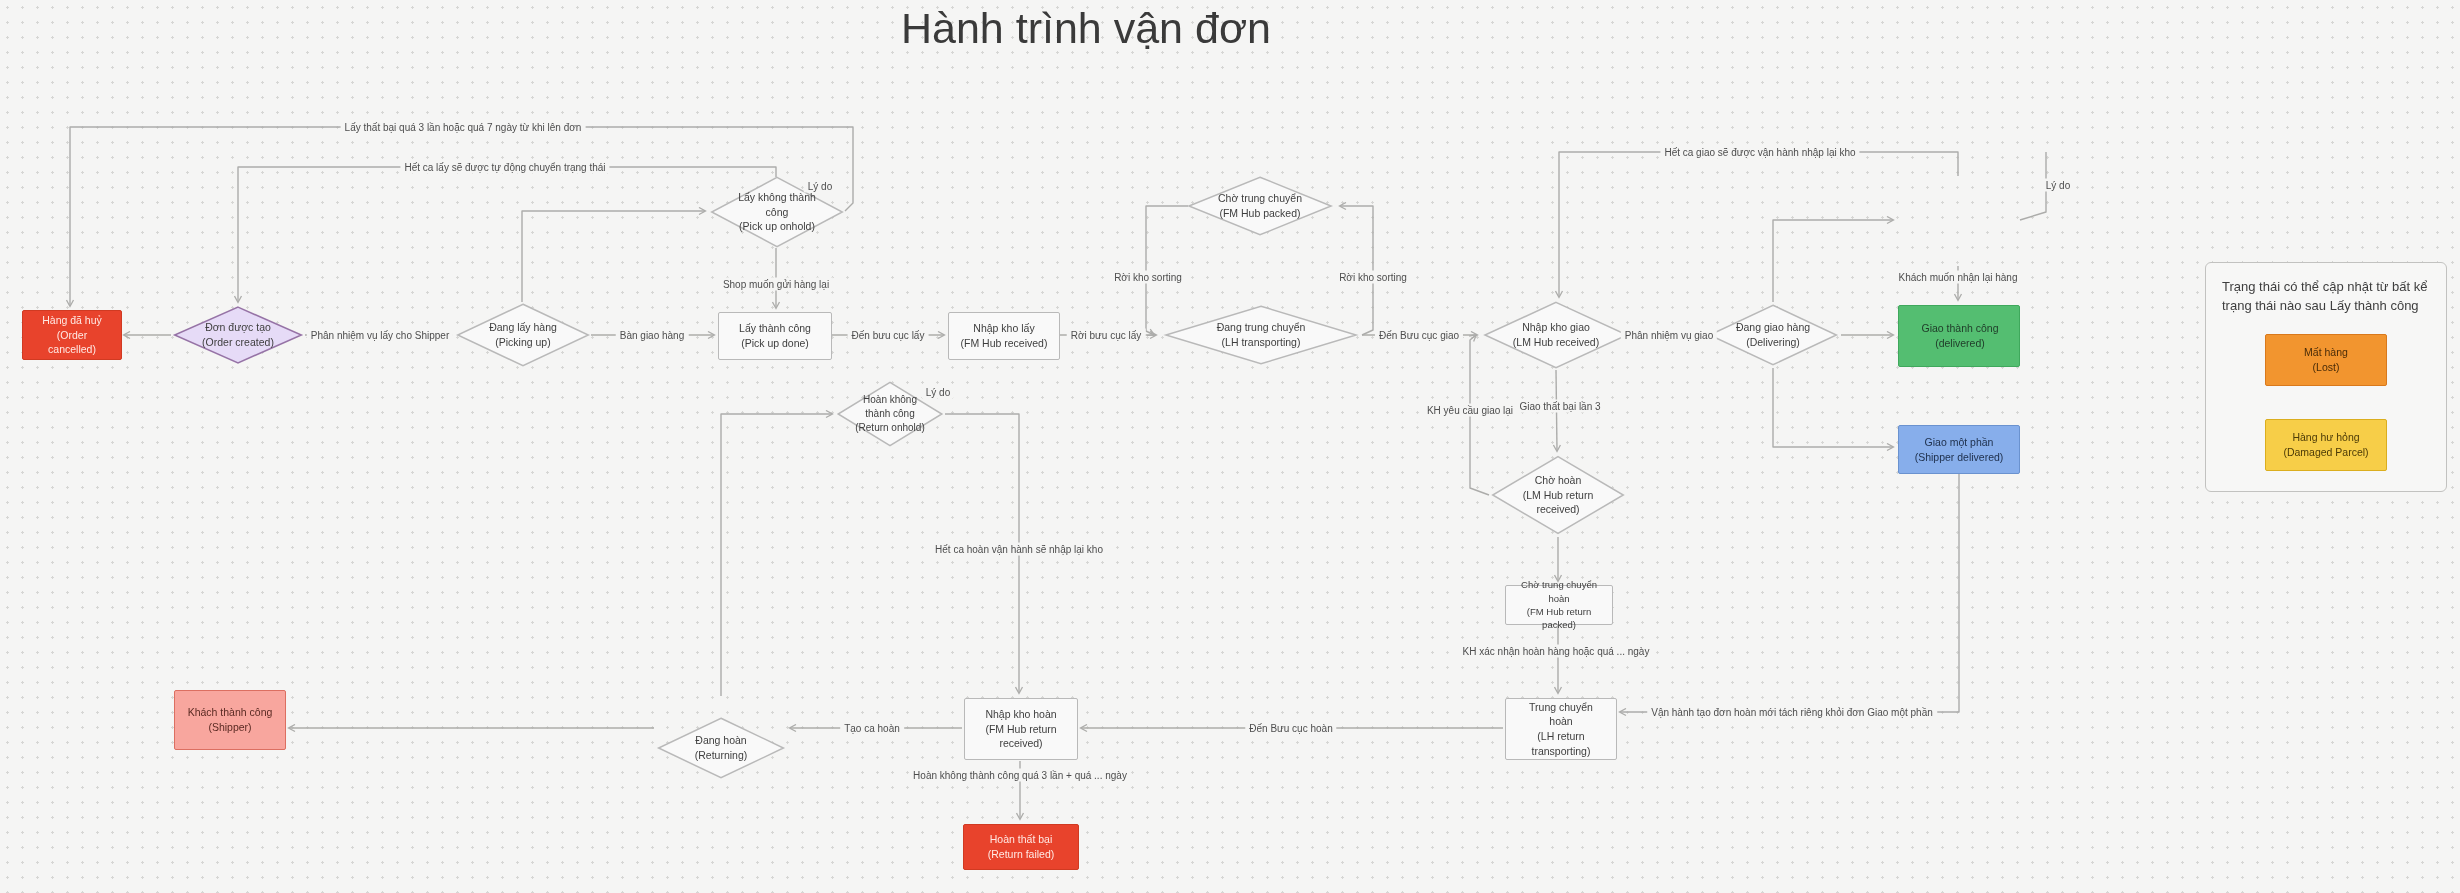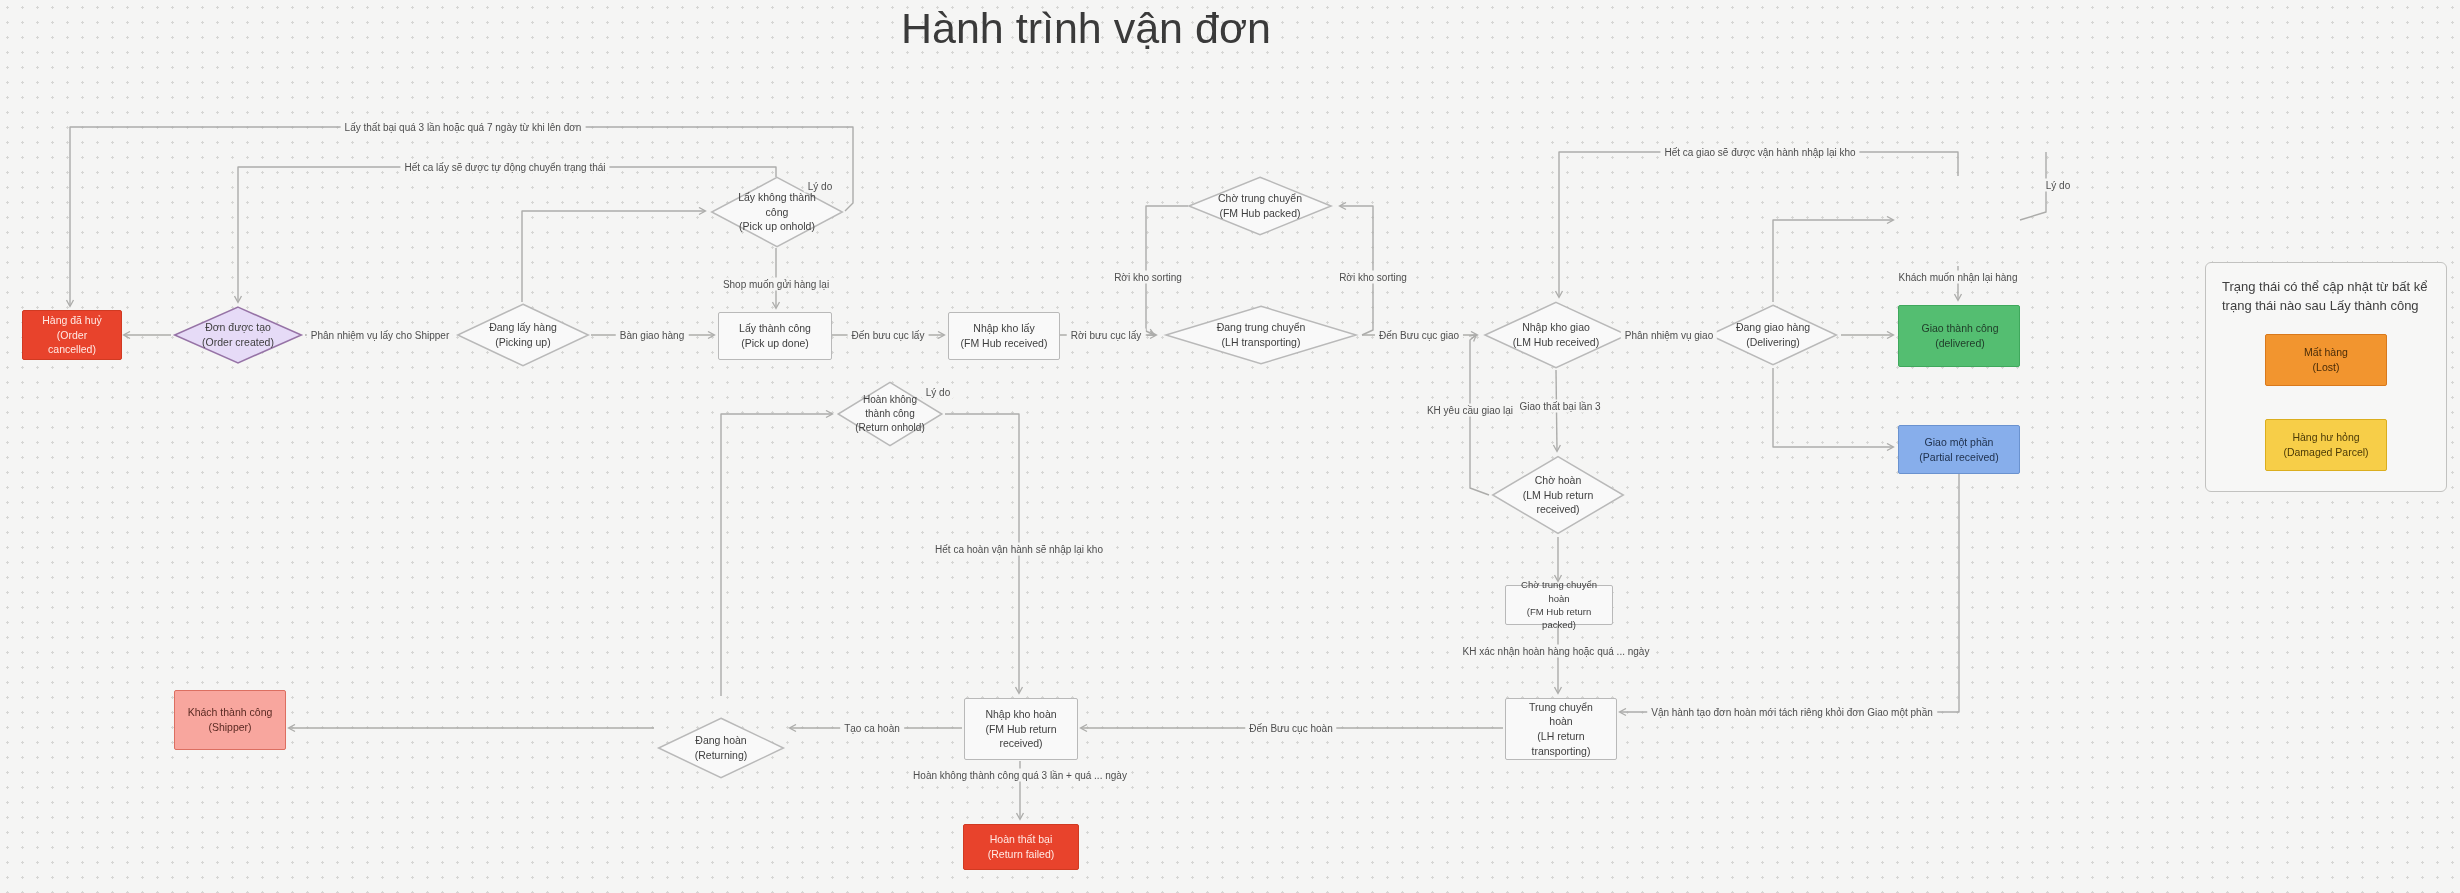--- a/index.html
+++ b/index.html
@@ -223,21 +223,21 @@
     <div class="lbl">
         <span>Giao thành công</span>
         <span>(delivered)</span>
       </div>
   </div>
 
 
   <div class="node rect blue" style="left:1898px;top:425px;width:120px;height:47px">
     <div class="lbl">
         <span>Giao một phần</span>
-        <span>(Partial received)</span>
+        <span>(Shipper delivered)</span>
       </div>
   </div>
 
   <div class="node diamond" style="left:1490px;top:455px;width:136px;height:80px">
     <svg class="shape" viewBox="0 0 100 100" preserveAspectRatio="none">
         <polygon points="50,2 98,50 50,98 2,50"></polygon>
       </svg>
     <div class="lbl" style="padding:0 22px">
         <span>Chờ hoàn</span>
         <span>(LM Hub return received)</span>

